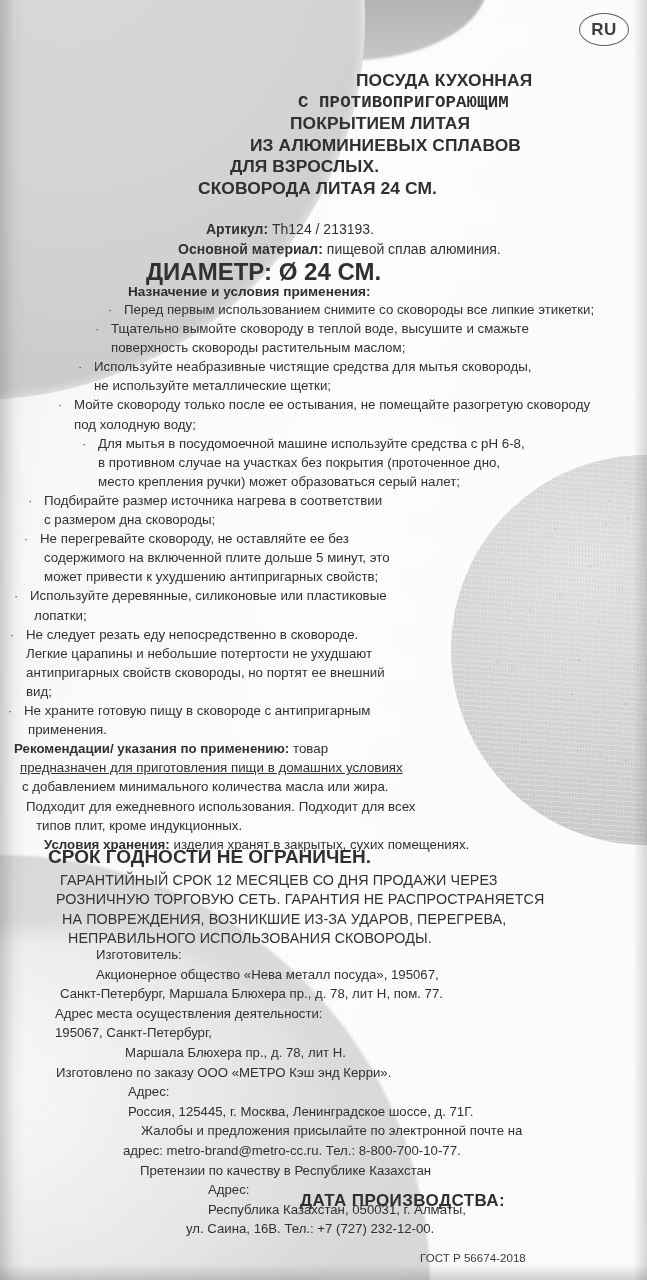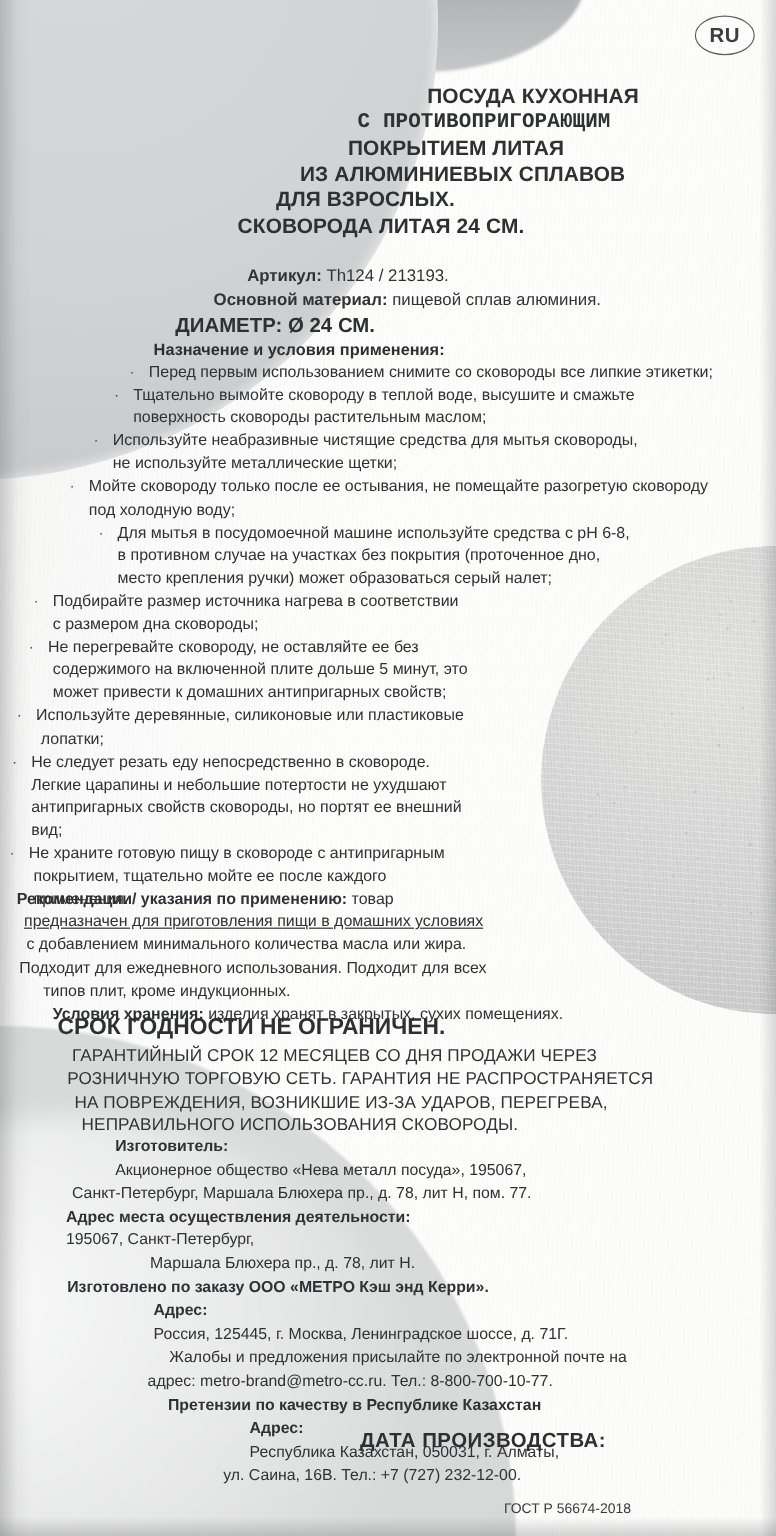--- a/index.html
+++ b/index.html
@@ -170,21 +170,21 @@
     white-space: nowrap;
     margin-left: 28px;
   }
   .art-line { top: 221px; padding-left: 178px; }
   .mat-line { top: 241px; padding-left: 150px; }
   .sub-line b { font-weight: 700; }
 
   .diam-line {
     position: absolute; left: 0; top: 260px; width: 647px;
     padding-left: 146px;
-    font-size: 17px; font-weight: 700; line-height: 23px;
+    font-size: 24px; font-weight: 700; line-height: 23px;
     color: #2f3032; white-space: nowrap;
   }
 
   .usage-head {
     position: absolute; left: 0; top: 283px; width: 647px;
     padding-left: 128px;
     font-size: 13.6px; font-weight: 700; line-height: 17px;
     color: #2e2f31; white-space: nowrap;
   }
 
@@ -217,21 +217,21 @@
 
   
   .reco {
     position: absolute; left: 0; top: 739px; width: 647px;
     font-size: 13.3px; line-height: 19.2px; color: #303133;
   }
   .reco .r-line { display:block; white-space: nowrap; }
   .r1 { padding-left: 14px; }
   .r2 { padding-left: 20px; text-decoration: underline; }
   .r3 { padding-left: 22px; }
-  .r4 { padding-left: 16px; }
+  .r4 { padding-left: 26px; }
   .r5 { padding-left: 36px; }
   .r6 { padding-left: 44px; }
   .reco b { font-weight: 700; }
 
   
   .expiry {
     position: absolute; left: 0; top: 845px; width: 647px;
     padding-left: 48px;
     font-size: 19px; font-weight: 700; line-height: 24px;
     color: #2e2f31; white-space: nowrap;
@@ -247,21 +247,21 @@
   .w2 { padding-left: 56px; }
   .w3 { padding-left: 62px; }
   .w4 { padding-left: 68px; }
 
   
   .mfg {
     position: absolute; left: 0; top: 945px; width: 647px;
     font-size: 13.2px; line-height: 19.6px; color: #303133;
   }
   .mfg span { display:block; white-space: nowrap; }
-  .mfg b { font-weight: 700; }
+  .mfg b { font-weight: 400; }
   .m1  { padding-left: 96px; }
   .m2  { padding-left: 60px; }
   .m3  { padding-left: 55px; }
   .m4  { padding-left: 125px; }
   .m5  { padding-left: 56px; }
   .m6  { padding-left: 128px; }
   .m7  { padding-left: 141px; }
   .m8  { padding-left: 123px; }
   .m9  { padding-left: 140px; }
   .m10 { padding-left: 138px; }
@@ -392,38 +392,37 @@
       </div>
 
       <div class="b-item i6">
         <span class="bullet">·</span><span class="btxt">Подбирайте размер источника нагрева в соответствии</span>
         <span class="cont cont-pad-a">с размером дна сковороды;</span>
       </div>
 
       <div class="b-item i7">
         <span class="bullet">·</span><span class="btxt">Не перегревайте сковороду, не оставляйте ее без</span>
         <span class="cont cont-pad-b">содержимого на включенной плите дольше 5 минут, это</span>
-        <span class="cont cont-pad-b">может привести к домашних антипригарных свойств;</span>
+        <span class="cont cont-pad-b">может привести к ухудшению антипригарных свойств;</span>
       </div>
 
       <div class="b-item i8">
         <span class="bullet">·</span><span class="btxt">Используйте деревянные, силиконовые или пластиковые</span>
         <span class="cont cont-pad-b">лопатки;</span>
       </div>
 
       <div class="b-item i9">
         <span class="bullet">·</span><span class="btxt">Не следует резать еду непосредственно в сковороде.</span>
         <span class="cont cont-pad-a">Легкие царапины и небольшие потертости не ухудшают</span>
         <span class="cont cont-pad-a">антипригарных свойств сковороды, но портят ее внешний</span>
         <span class="cont cont-pad-a">вид;</span>
       </div>
 
       <div class="b-item i10">
         <span class="bullet">·</span><span class="btxt">Не храните готовую пищу в сковороде с антипригарным</span>
-        <span class="cont cont-pad-b">покрытием, тщательно мойте ее после каждого</span>
         <span class="cont cont-pad-b">применения.</span>
       </div>
     </div>
 
     <div class="reco">
       <span class="r-line r1">
         <b>Рекомендации/ указания по применению:</b><span> товар</span>
       </span>
       <span class="r-line r2">предназначен для приготовления пищи в домашних условиях</span>
       <span class="r-line r3">с добавлением минимального количества масла или жира.</span>

